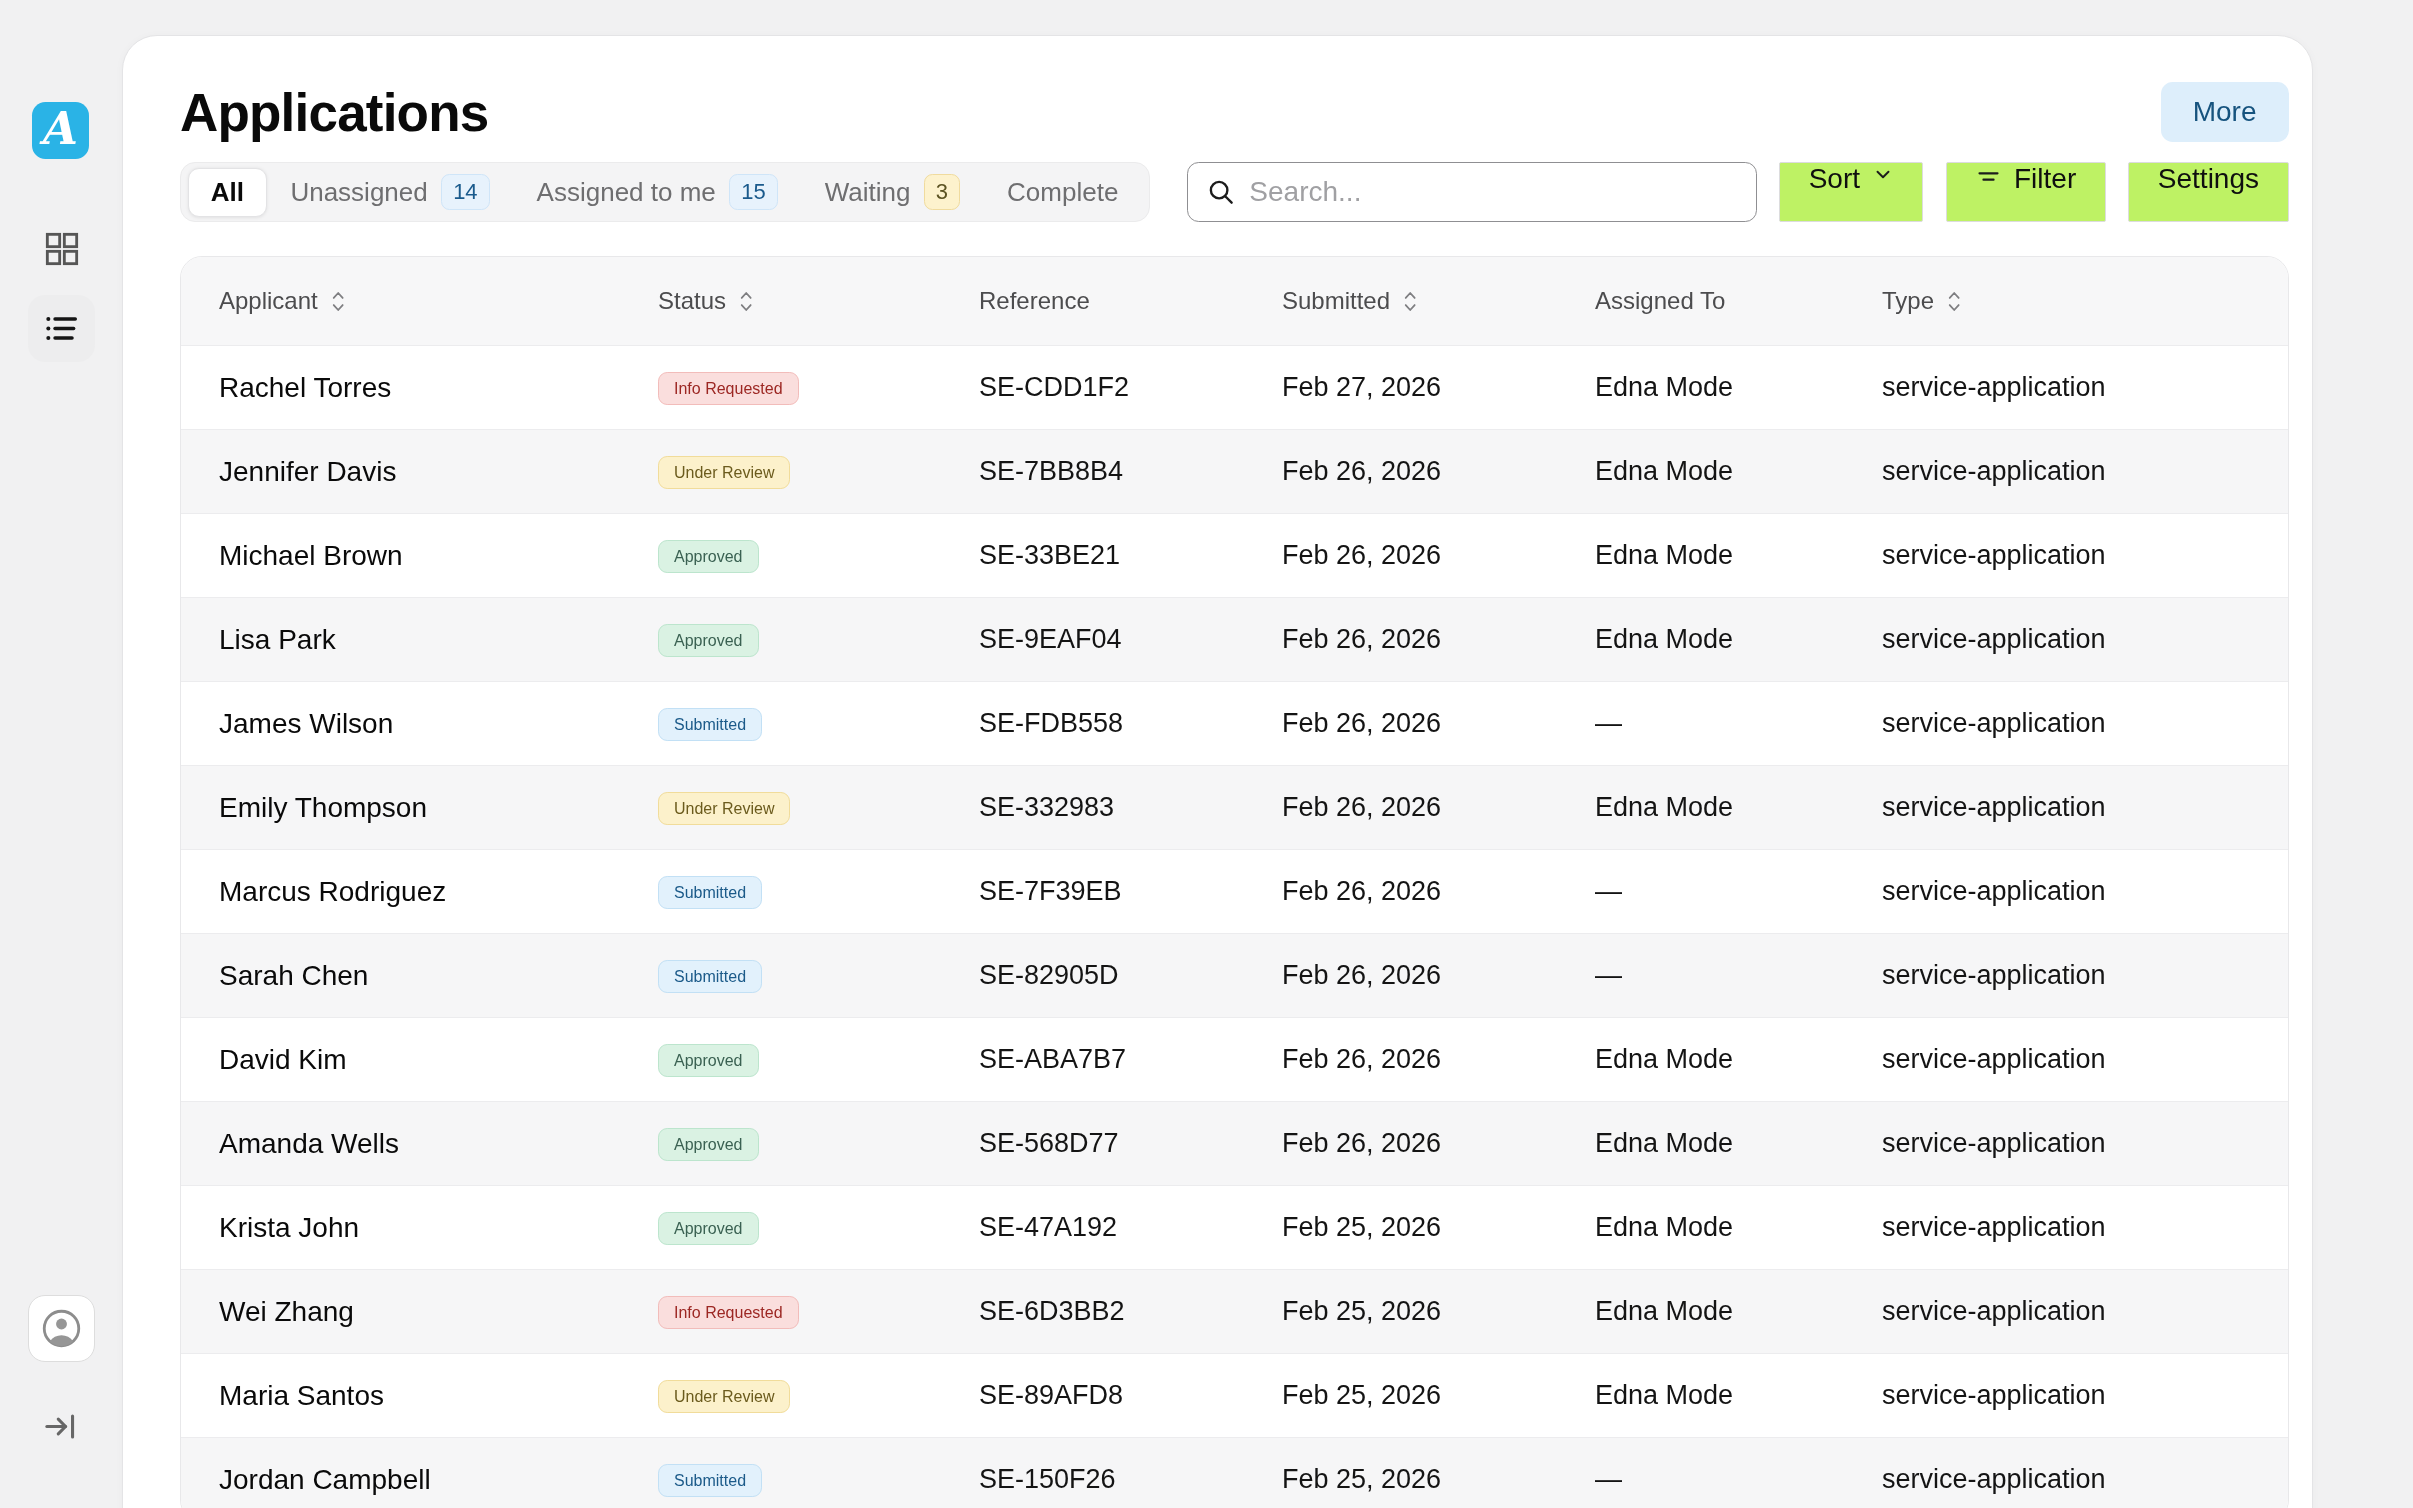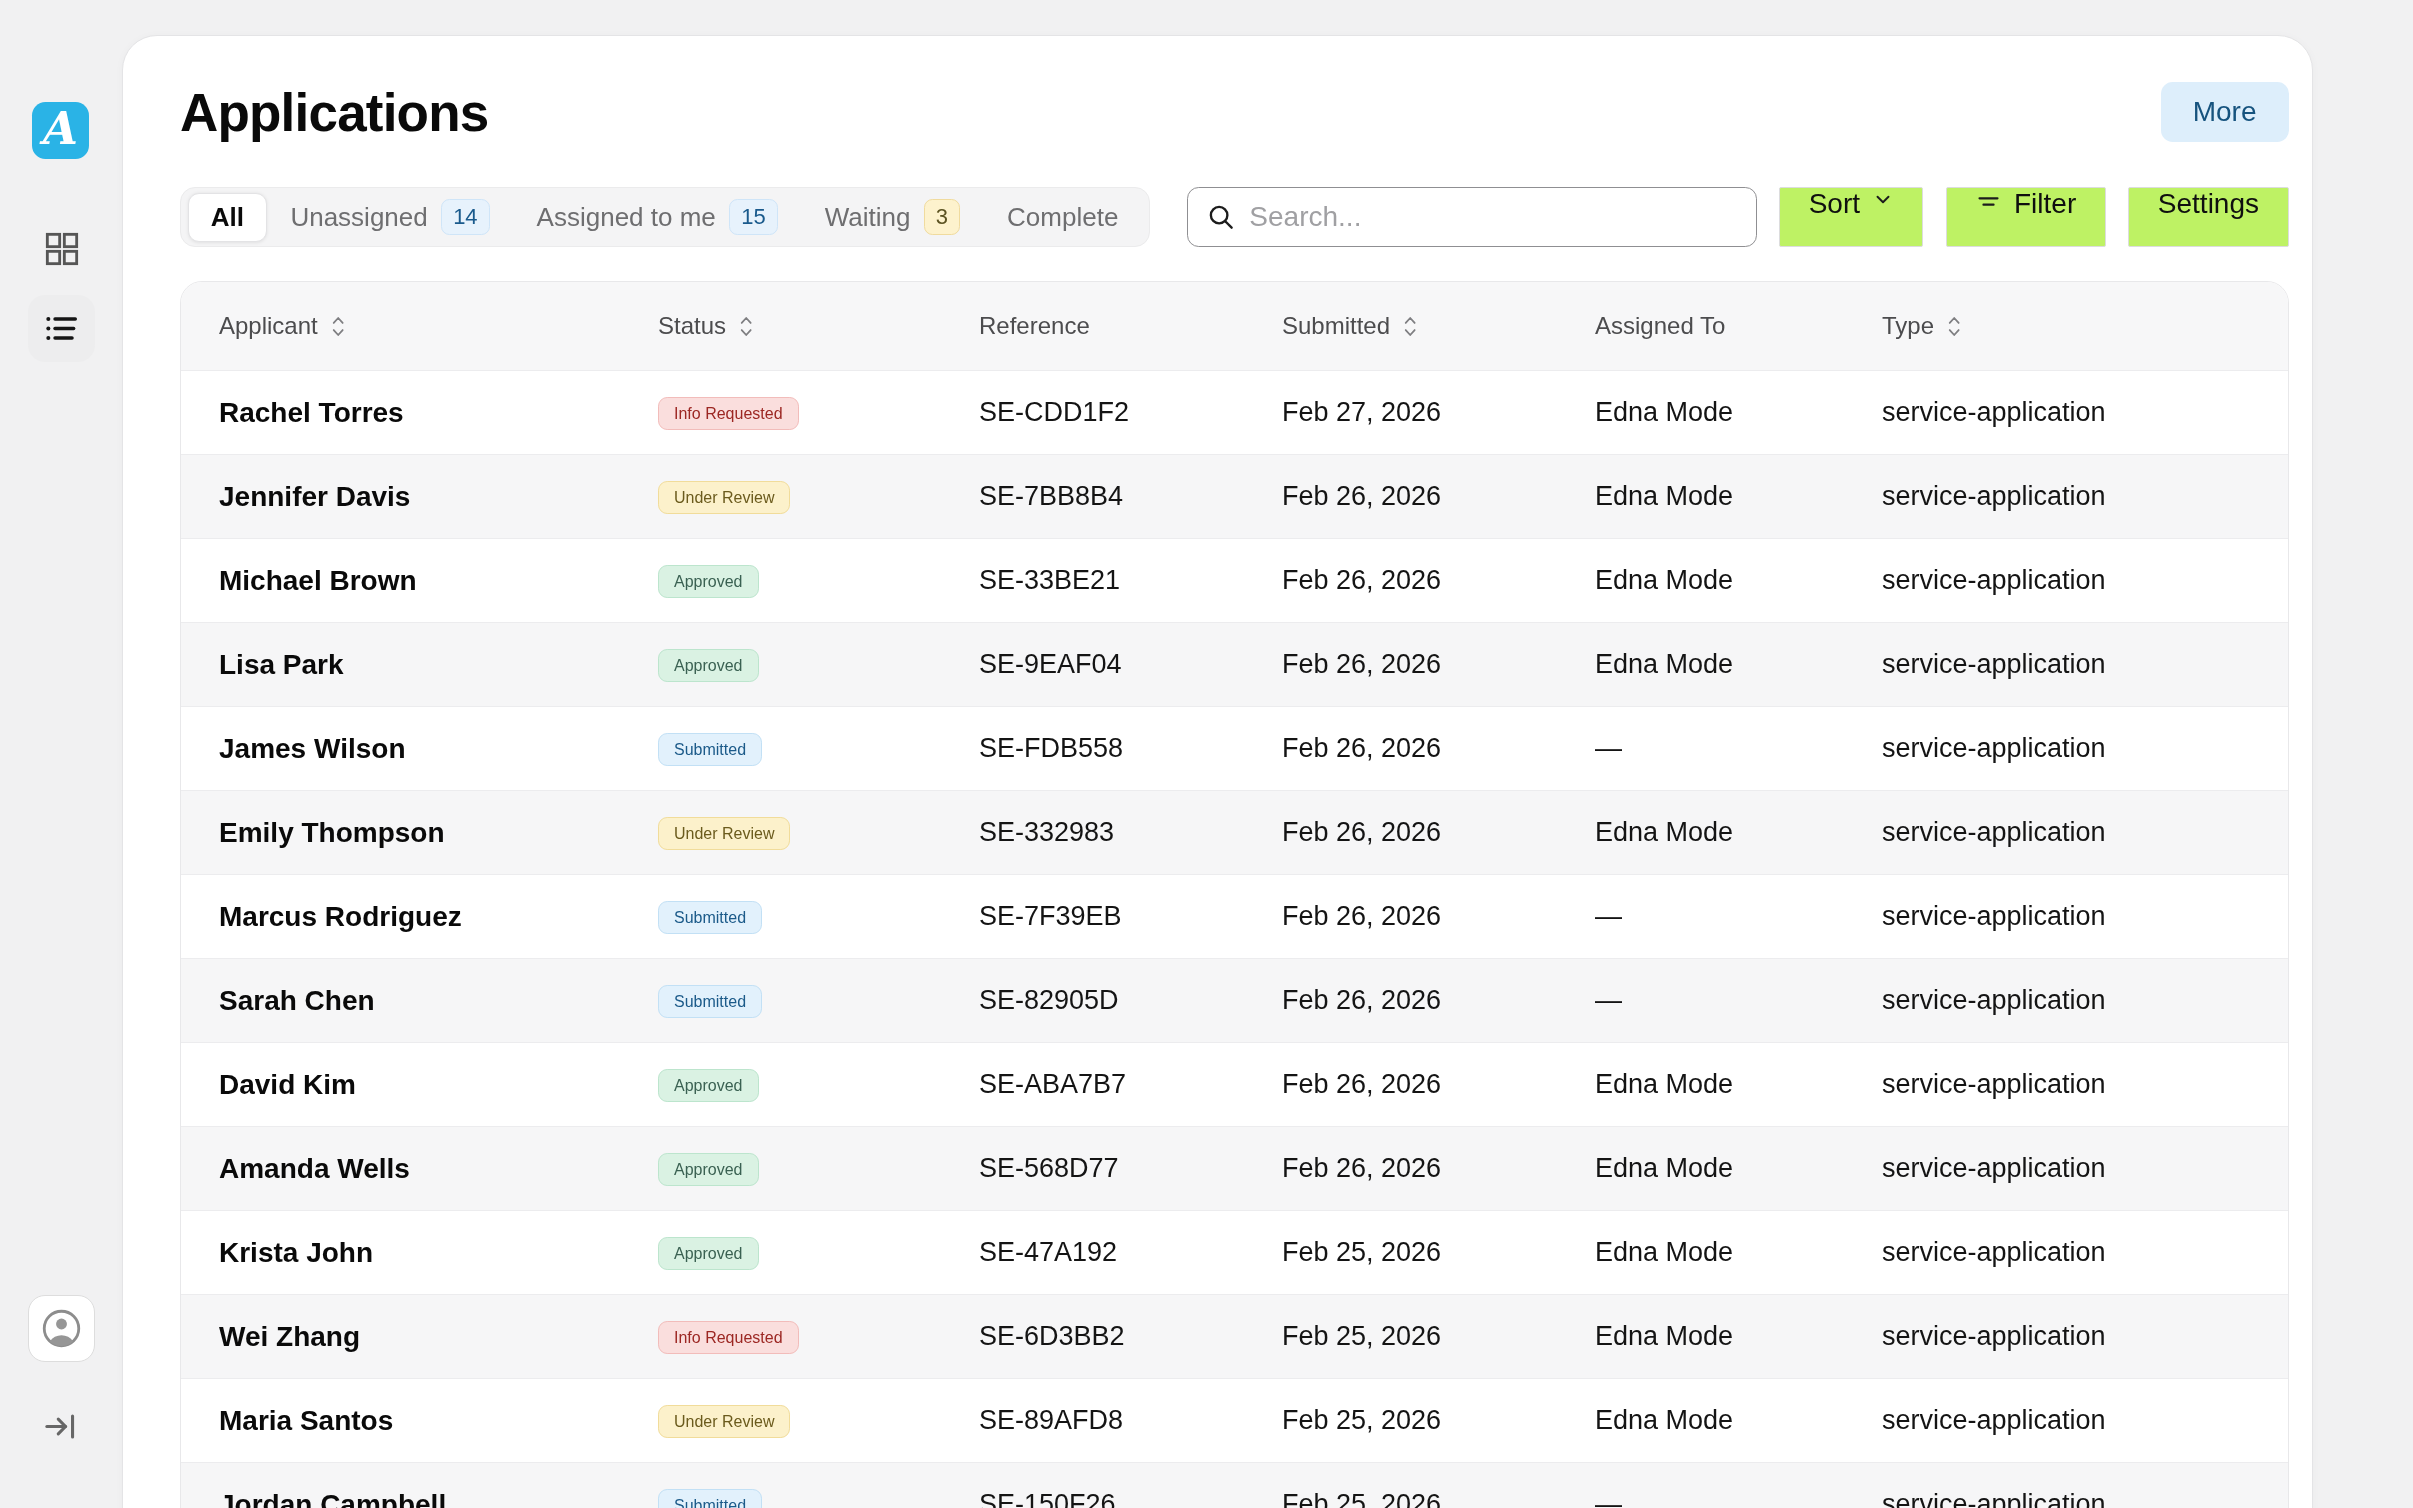--- a/index.html
+++ b/index.html
@@ -26,21 +26,21 @@
 
   .titlebar { display:flex; align-items:center; justify-content:space-between; margin-top:45px; height:62px; }
   .page-title { font-size:53px; font-weight:bold; letter-spacing:-0.8px; color:#0a0a0a; }
   .title-actions { display:flex; gap:22px; }
   .btn-more { height:60px; padding:0 32px; border:none; border-radius:11.7px;
     background:#ddeefb; color:#16537e; font-size:28px; cursor:pointer; font-family:inherit; }
   .btn-primary { height:60px; padding:0 32px; border:none; border-radius:11.7px;
     background:#0f6cce; color:#ffffff; font-size:28px; cursor:pointer; font-family:inherit; }
 
   
-  .toolbar-row { display:flex; align-items:center; justify-content:space-between; margin-top:44px; }
+  .toolbar-row { display:flex; align-items:center; justify-content:space-between; margin-top:19px; }
   .tabs { display:inline-flex; align-items:center; height:60px; background:#f4f4f5;
     border:1.3px solid #ebebec; border-radius:15px; padding:0 6.7px; }
   .tab { display:inline-flex; align-items:center; height:49px; padding:0 23.5px; border:none;
     background:transparent; border-radius:11px; font-size:26px; color:#6e6e70; cursor:pointer; font-family:inherit; }
   .tab.active { background:#ffffff; border:1.3px solid #e3e3e5; box-shadow:0 0.8px 3.4px rgba(0,0,0,0.08);
     color:#0a0a0a; font-weight:bold; padding:0 22px; }
   .tab .count { margin-left:13.4px; font-size:22px; padding:4.2px 11px; border-radius:8.4px; border:1.3px solid; }
   .count.blue { background:#e7f2fc; border-color:#cfe5f8; color:#1a5a8c; }
   .count.yellow { background:#fdf2cd; border-color:#f0db9e; color:#5c5322; }
 
@@ -56,21 +56,21 @@
   
   .table { margin-top:34px; border:1.3px solid #e8e8ea; border-radius:22px; overflow:hidden; background:#fff; }
   .thead { display:grid; grid-template-columns:439px 321px 303px 313px 287px 1fr;
     align-items:center; height:88px; background:#f7f7f8; padding-left:38px; }
   .th { display:flex; align-items:center; gap:11px; font-size:24px; color:#4c4c4e; }
   .trow { display:grid; grid-template-columns:439px 321px 303px 313px 287px 1fr;
     align-items:center; height:84px; padding-left:38px; border-top:1.3px solid #ececee;
     background:#ffffff; cursor:pointer; }
   .trow.zebra { background:#f6f6f7; }
   .cell { font-size:27px; color:#141414; }
-  .cell.name { font-weight:bold; color:#0a0a0a; font-size:28px; }
+  .cell.name { font-weight:normal; color:#0a0a0a; font-size:28px; }
   .badge { display:inline-flex; align-items:center; font-size:16px; padding:6.7px 15px;
     border-radius:9.2px; border:1.3px solid; width:max-content; }
 
   svg { display:block; }
 </style>
 </head>
 <body>
 
 <div class="sidebar">
   <div class="logo">

